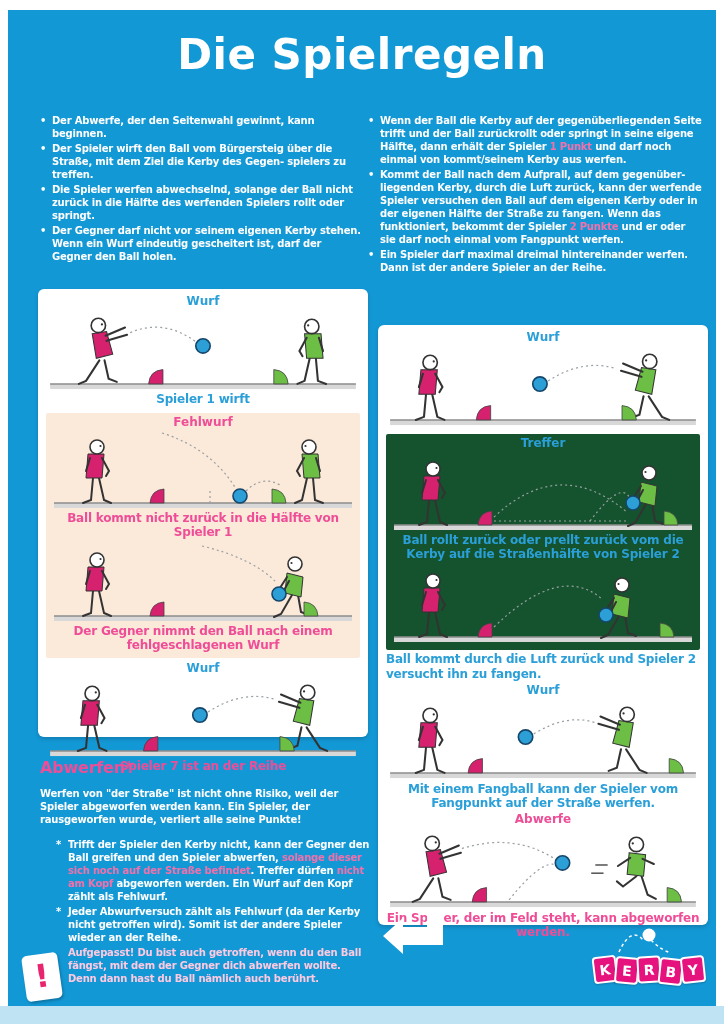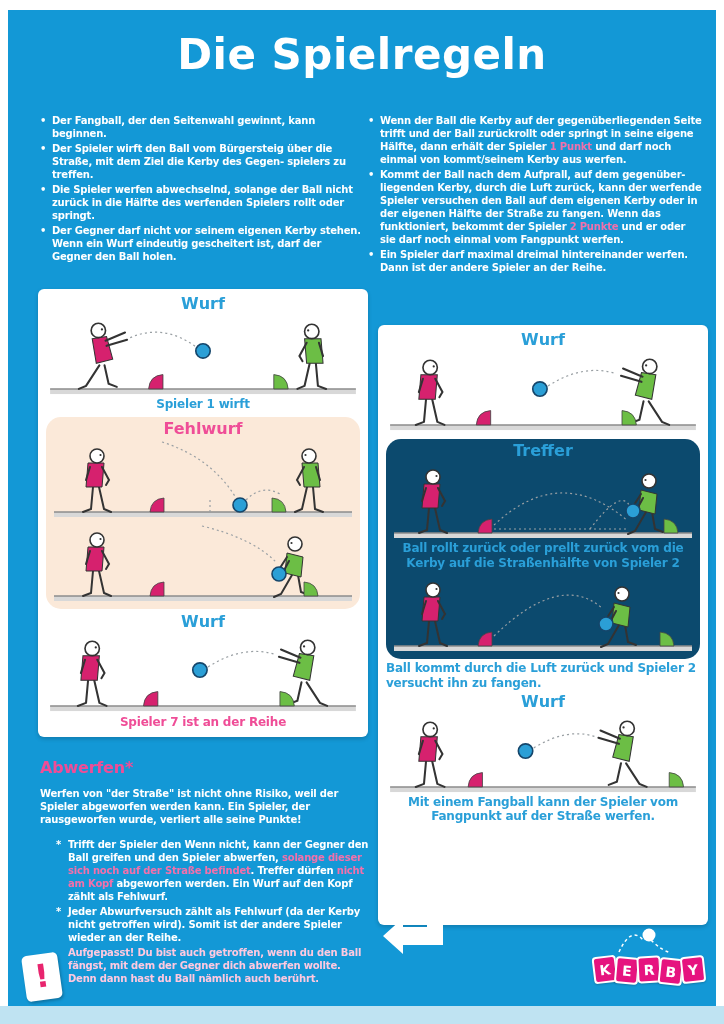--- a/index.html
+++ b/index.html
@@ -17,29 +17,29 @@
   .rule{display:flex;margin-bottom:2px;}
   .rule .marker{width:12px;flex:none;}
   .hl{color:#f470ab;}
 
   .card{position:absolute;background:#fff;border-radius:6px;box-shadow:0 2px 4px rgba(0,0,0,.18);
         padding:5px 8px;box-sizing:border-box;}
   .card-left{left:30px;top:279px;width:330px;height:448px;}
   .card-right{left:370px;top:315px;width:330px;height:600px;}
 
   .scene{position:relative;text-align:center;}
-  .scene-heading{font-size:16px;line-height:1.1;margin:1px 0 0;}
+  .scene-heading{font-size:12px;line-height:1.1;margin:1px 0 0;}
   .h-blue{color:#2a9fd8;} .h-pink{color:#ef4d97;}
   .scene-svg{display:block;width:100%;height:auto;}
   .caption{font-size:12px;line-height:1.2;letter-spacing:-0.2px;margin-top:-2px;padding-bottom:2px;}
   .c-blue{color:#2a9fd8;} .c-pink{color:#ef4d97;}
 
-  .panel{border-radius:15px;padding:2px 4px 3px;margin:4px 0;}
+  .panel{border-radius:2px;padding:2px 4px 3px;margin:4px 0;}
   .panel-peach{background:#fbe9d9;}
-  .panel-blue{background:#0c4a6e;}
+  .panel-blue{background:#14532d;}
 
   .abwerfen{position:absolute;left:32px;top:732px;width:332px;color:#fff;
             font-size:10px;line-height:1.3;letter-spacing:-0.2px;}
   .abwerfen h2{color:#ef4d97;font-size:16px;margin:16px 0 8px;}
   .ab-bullets{padding-left:16px;margin-top:12px;}
   .ab-rule{display:flex;margin-bottom:2px;}
   .ab-rule .marker{width:12px;flex:none;}
   .warn{position:relative;padding-left:28px;color:#ffc9e0;margin-top:2px;}
   .warn-icon{position:absolute;left:-16px;top:8px;width:36px;height:46px;background:#fff;
              border-radius:5px;transform:rotate(-8deg);display:flex;align-items:center;
@@ -118,21 +118,21 @@
 </svg>
 
 <div class="page">
   <div class="poster">
 
     <h1 class="title">Die Spielregeln</h1>
 
     <div class="col col-left">
       <div class="rule">
         <span class="marker">•</span>
-        <span>Der Fangball, der den Seitenwahl gewinnt, kann beginnen.</span>
+        <span>Der Abwerfe, der den Seitenwahl gewinnt, kann beginnen.</span>
       </div>
       <div class="rule">
         <span class="marker">•</span>
         <span>Der Spieler wirft den Ball vom Bürgersteig über die Straße, mit dem Ziel die Kerby des Gegen- spielers zu treffen.</span>
       </div>
       <div class="rule">
         <span class="marker">•</span>
         <span>Die Spieler werfen abwechselnd, solange der Ball nicht zurück in die Hälfte des werfenden Spielers rollt oder springt.</span>
       </div>
       <div class="rule">
@@ -185,35 +185,37 @@
             <g transform="translate(68,9) scale(-1,1)">
                 <use href="#fig-stand" style="color:#d6216e"></use>
               </g>
             <use href="#kerb" x="100" y="60" style="color:#d6216e"></use>
             <use href="#ball" x="190" y="67"></use>
             <use href="#fig-stand" x="238" y="9" style="color:#6cbe45"></use>
             <g transform="translate(236,60) scale(-1,1)">
                 <use href="#kerb" style="color:#6cbe45"></use>
               </g>
           </svg>
+          <div class="caption c-pink">Ball kommt nicht zurück in die Hälfte von Spieler 1</div>
         </div>
         <div class="scene">
           <svg class="scene-svg" viewBox="0 0 306 84">
             <use href="#ground"></use>
             <path class="dash" d="M152,4 Q202,16 226,40"></path>
             <g transform="translate(68,9) scale(-1,1)">
                 <use href="#fig-stand" style="color:#d6216e"></use>
               </g>
             <use href="#kerb" x="100" y="60" style="color:#d6216e"></use>
             <use href="#fig-catch" x="218" y="9" style="color:#6cbe45"></use>
             <use href="#ball" x="229" y="52"></use>
             <g transform="translate(268,60) scale(-1,1)">
                 <use href="#kerb" style="color:#6cbe45"></use>
               </g>
           </svg>
+          <div class="caption c-pink">Der Gegner nimmt den Ball nach einem fehlgeschlagenen Wurf</div>
         </div>
       </div>
 
       <div class="scene">
         <div class="scene-heading h-blue">Wurf</div>
         <svg class="scene-svg" viewBox="0 0 306 84">
           <use href="#ground"></use>
           <path class="dash" d="M158,36 Q192,14 224,24"></path>
           <g transform="translate(66,9) scale(-1,1)">
               <use href="#fig-stand" style="color:#d6216e"></use>
@@ -230,21 +232,21 @@
         <div class="caption c-pink">Spieler 7 ist an der Reihe</div>
       </div>
     </div>
 
     <div class="abwerfen">
       <h2>Abwerfen*</h2>
       <div>Werfen von "der Straße" ist nicht ohne Risiko, weil der Spieler abgeworfen werden kann. Ein Spieler, der rausgeworfen wurde, verliert alle seine Punkte!</div>
       <div class="ab-bullets">
         <div class="ab-rule">
           <span class="marker">*</span>
-          <span><span>Trifft der Spieler den Wenn nicht, kann der Gegner den Ball greifen und den Spieler abwerfen, </span><span class="hl">solange dieser sich noch auf der Straße befindet</span><span>. Treffer dürfen </span><span class="hl">nicht am Kopf</span><span> abgeworfen werden. Ein Wurf auf den Kopf zählt als Fehlwurf.</span></span>
+          <span><span>Trifft der Spieler den Kerby nicht, kann der Gegner den Ball greifen und den Spieler abwerfen, </span><span class="hl">solange dieser sich noch auf der Straße befindet</span><span>. Treffer dürfen </span><span class="hl">nicht am Kopf</span><span> abgeworfen werden. Ein Wurf auf den Kopf zählt als Fehlwurf.</span></span>
         </div>
         <div class="ab-rule">
           <span class="marker">*</span>
           <span>Jeder Abwurfversuch zählt als Fehlwurf (da der Kerby nicht getroffen wird). Somit ist der andere Spieler wieder an der Reihe.</span>
         </div>
       </div>
       <div class="warn">
         <div class="warn-icon">
             <span>!</span>
           </div>
@@ -324,20 +326,38 @@
           <g transform="translate(258,9) scale(-1,1)">
               <use href="#fig-thrower" style="color:#6cbe45"></use>
             </g>
           <g transform="translate(290,60) scale(-1,1)">
               <use href="#kerb" style="color:#6cbe45"></use>
             </g>
         </svg>
         <div class="caption c-blue">Mit einem Fangball kann der Spieler vom Fangpunkt auf der Straße werfen.</div>
       </div>
 
+      <div class="scene">
+        <div class="scene-heading h-pink">Abwerfe</div>
+        <svg class="scene-svg" viewBox="0 0 306 84">
+          <use href="#ground"></use>
+          <path class="dash" d="M74,22 Q125,6 166,33"></path>
+          <path class="dash" d="M120,72 Q152,32 166,38"></path>
+          <use href="#fig-thrower" x="22" y="9" style="color:#d6216e"></use>
+          <use href="#kerb" x="84" y="60" style="color:#d6216e"></use>
+          <use href="#ball" x="172" y="36"></use>
+          <line x1="204" y1="38" x2="216" y2="38" stroke="#555" stroke-width="1.5"></line>
+          <line x1="200" y1="46" x2="212" y2="46" stroke="#555" stroke-width="1.5"></line>
+          <use href="#fig-run" x="222" y="9" style="color:#6cbe45"></use>
+          <g transform="translate(288,60) scale(-1,1)">
+              <use href="#kerb" style="color:#6cbe45"></use>
+            </g>
+        </svg>
+        <div class="caption c-pink">Ein Spieler, der im Feld steht, kann abgeworfen werden.</div>
+      </div>
     </div>
 
     <svg class="arrow" width="62" height="44" viewBox="0 0 62 44">
       <polygon points="0,24 20,6 20,15 44,15 44,0 60,0 60,33 20,33 20,42" fill="#ffffff"></polygon>
     </svg>
 
     <div class="logo">
       <svg class="logo-ball" width="120" height="30" viewBox="0 0 120 30">
         <path d="M30,26 Q42,0 54,14" stroke="#fff" stroke-width="1.5" fill="none" stroke-dasharray="3,3"></path>
         <path d="M62,14 Q72,24 82,27" stroke="#fff" stroke-width="1.5" fill="none" stroke-dasharray="3,3"></path>

